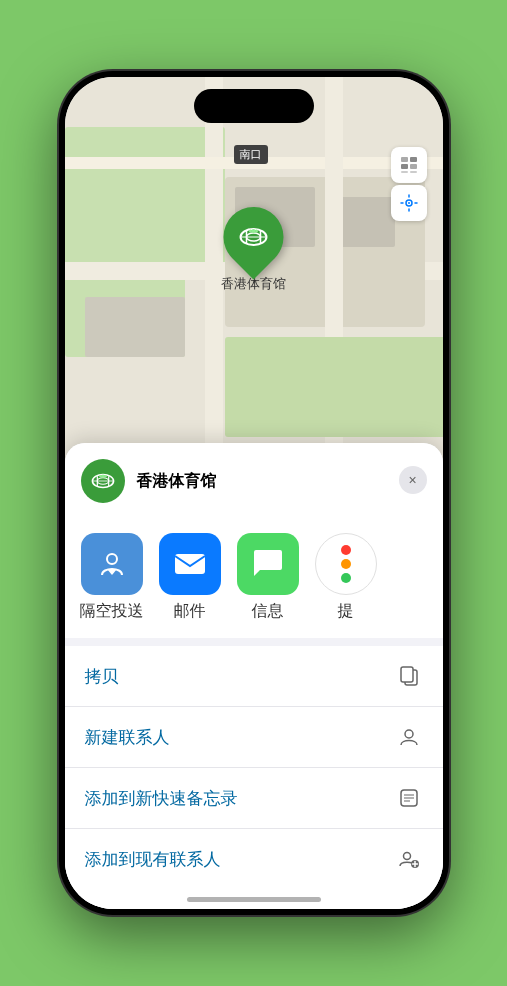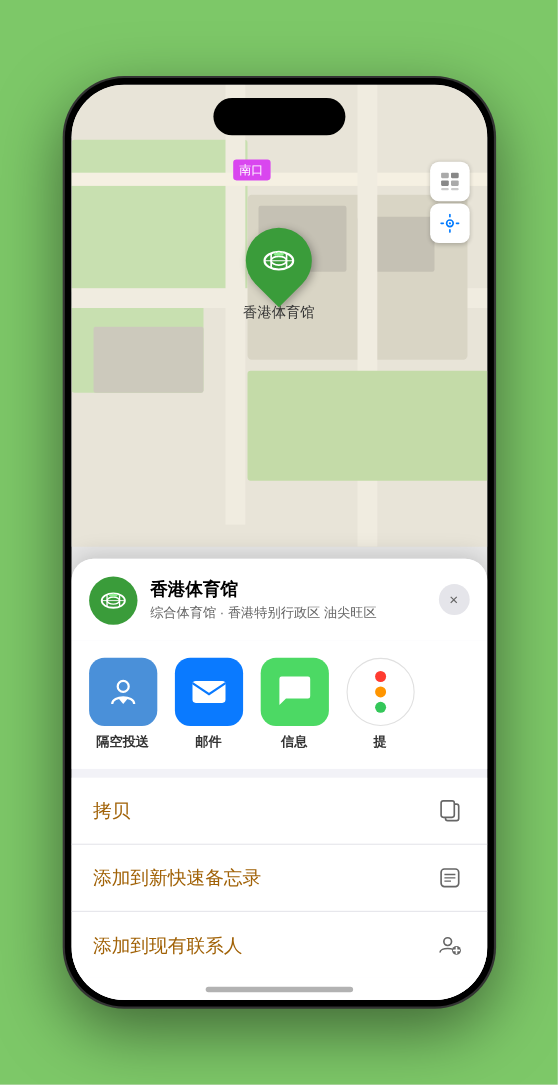--- a/index.html
+++ b/index.html
@@ -125,22 +125,22 @@
     }
     .map-building {
       position: absolute;
       background: #ccc9bc;
       border-radius: 2px;
     }
 
     .map-label {
       position: absolute;
       top: 68px;
-      left: 147px;
-      background: #d946ef;
+      left: 169px;
+      background: #404040;
       color: white;
       font-size: 11px;
       padding: 2px 6px;
       border-radius: 3px;
       font-weight: 500;
       z-index: 10;
     }
 
     
     .map-controls {
@@ -282,45 +282,44 @@
     .share-icon {
       width: 62px;
       height: 62px;
       border-radius: 14px;
       display: flex;
       align-items: center;
       justify-content: center;
       font-size: 28px;
     }
     .share-label {
-      font-size: 12px;
+      font-size: 16px;
       color: #333;
       text-align: left;
-      font-weight: bold;
     }
 
     
     .action-list {
       background: white;
       margin-top: 8px;
     }
     .action-item {
       display: flex;
       align-items: center;
       justify-content: space-between;
       padding: 16px 20px;
       border-bottom: 0.5px solid #e5e5ea;
       cursor: pointer;
     }
     .action-item:last-child {
       border-bottom: none;
     }
     .action-label {
       font-size: 17px;
-      color: #a16207;
+      color: #0369a1;
     }
     .action-icon {
       width: 28px;
       height: 28px;
       display: flex;
       align-items: center;
       justify-content: center;
       color: #666;
       font-size: 20px;
     }
@@ -402,21 +401,20 @@
             <line x1="9" y1="10" x2="9" y2="22" stroke="white" stroke-width="1.5"></line>
             <line x1="23" y1="10" x2="23" y2="22" stroke="white" stroke-width="1.5"></line>
             <line x1="3" y1="16" x2="29" y2="16" stroke="white" stroke-width="1"></line>
             <circle cx="16" cy="10" r="2" fill="#90ee90"></circle>
             <circle cx="13" cy="10" r="1.5" fill="#90ee90"></circle>
             <circle cx="19" cy="10" r="1.5" fill="#90ee90"></circle>
           </svg>
         </div>
         <div class="venue-info">
           <div class="venue-name">香港体育馆</div>
-          <div class="venue-subtitle">综合体育馆 · 香港特别行政区 油尖旺区</div>
         </div>
         <div class="close-btn">×</div>
       </div>
 
       <div class="share-row">
 
         <div class="share-item">
           <div class="share-icon" style="background:#4a90d9;">
             <svg width="34" height="34" viewBox="0 0 34 34">
               <circle cx="17" cy="12" r="5" fill="none" stroke="white" stroke-width="2"></circle>
@@ -463,20 +461,29 @@
         <div class="action-item">
           <span class="action-label">拷贝</span>
           <div class="action-icon">
             <svg width="22" height="22" viewBox="0 0 22 22">
               <rect x="7" y="5" width="12" height="15" rx="2" fill="none" stroke="#666" stroke-width="1.5"></rect>
               <rect x="3" y="2" width="12" height="15" rx="2" fill="white" stroke="#666" stroke-width="1.5"></rect>
             </svg>
           </div>
         </div>
 
+        <div class="action-item">
+          <span class="action-label">新建联系人</span>
+          <div class="action-icon">
+            <svg width="22" height="22" viewBox="0 0 22 22">
+              <circle cx="11" cy="8" r="4" fill="none" stroke="#666" stroke-width="1.5"></circle>
+              <path d="M3 19 C3 13 19 13 19 19" fill="none" stroke="#666" stroke-width="1.5"></path>
+            </svg>
+          </div>
+        </div>
 
         <div class="action-item">
           <span class="action-label">添加到新快速备忘录</span>
           <div class="action-icon">
             <svg width="22" height="22" viewBox="0 0 22 22">
               <rect x="3" y="3" width="16" height="16" rx="3" fill="none" stroke="#666" stroke-width="1.5"></rect>
               <line x1="6" y1="8" x2="16" y2="8" stroke="#666" stroke-width="1.2"></line>
               <line x1="6" y1="11" x2="16" y2="11" stroke="#666" stroke-width="1.2"></line>
               <line x1="6" y1="14" x2="12" y2="14" stroke="#666" stroke-width="1.2"></line>
             </svg>

